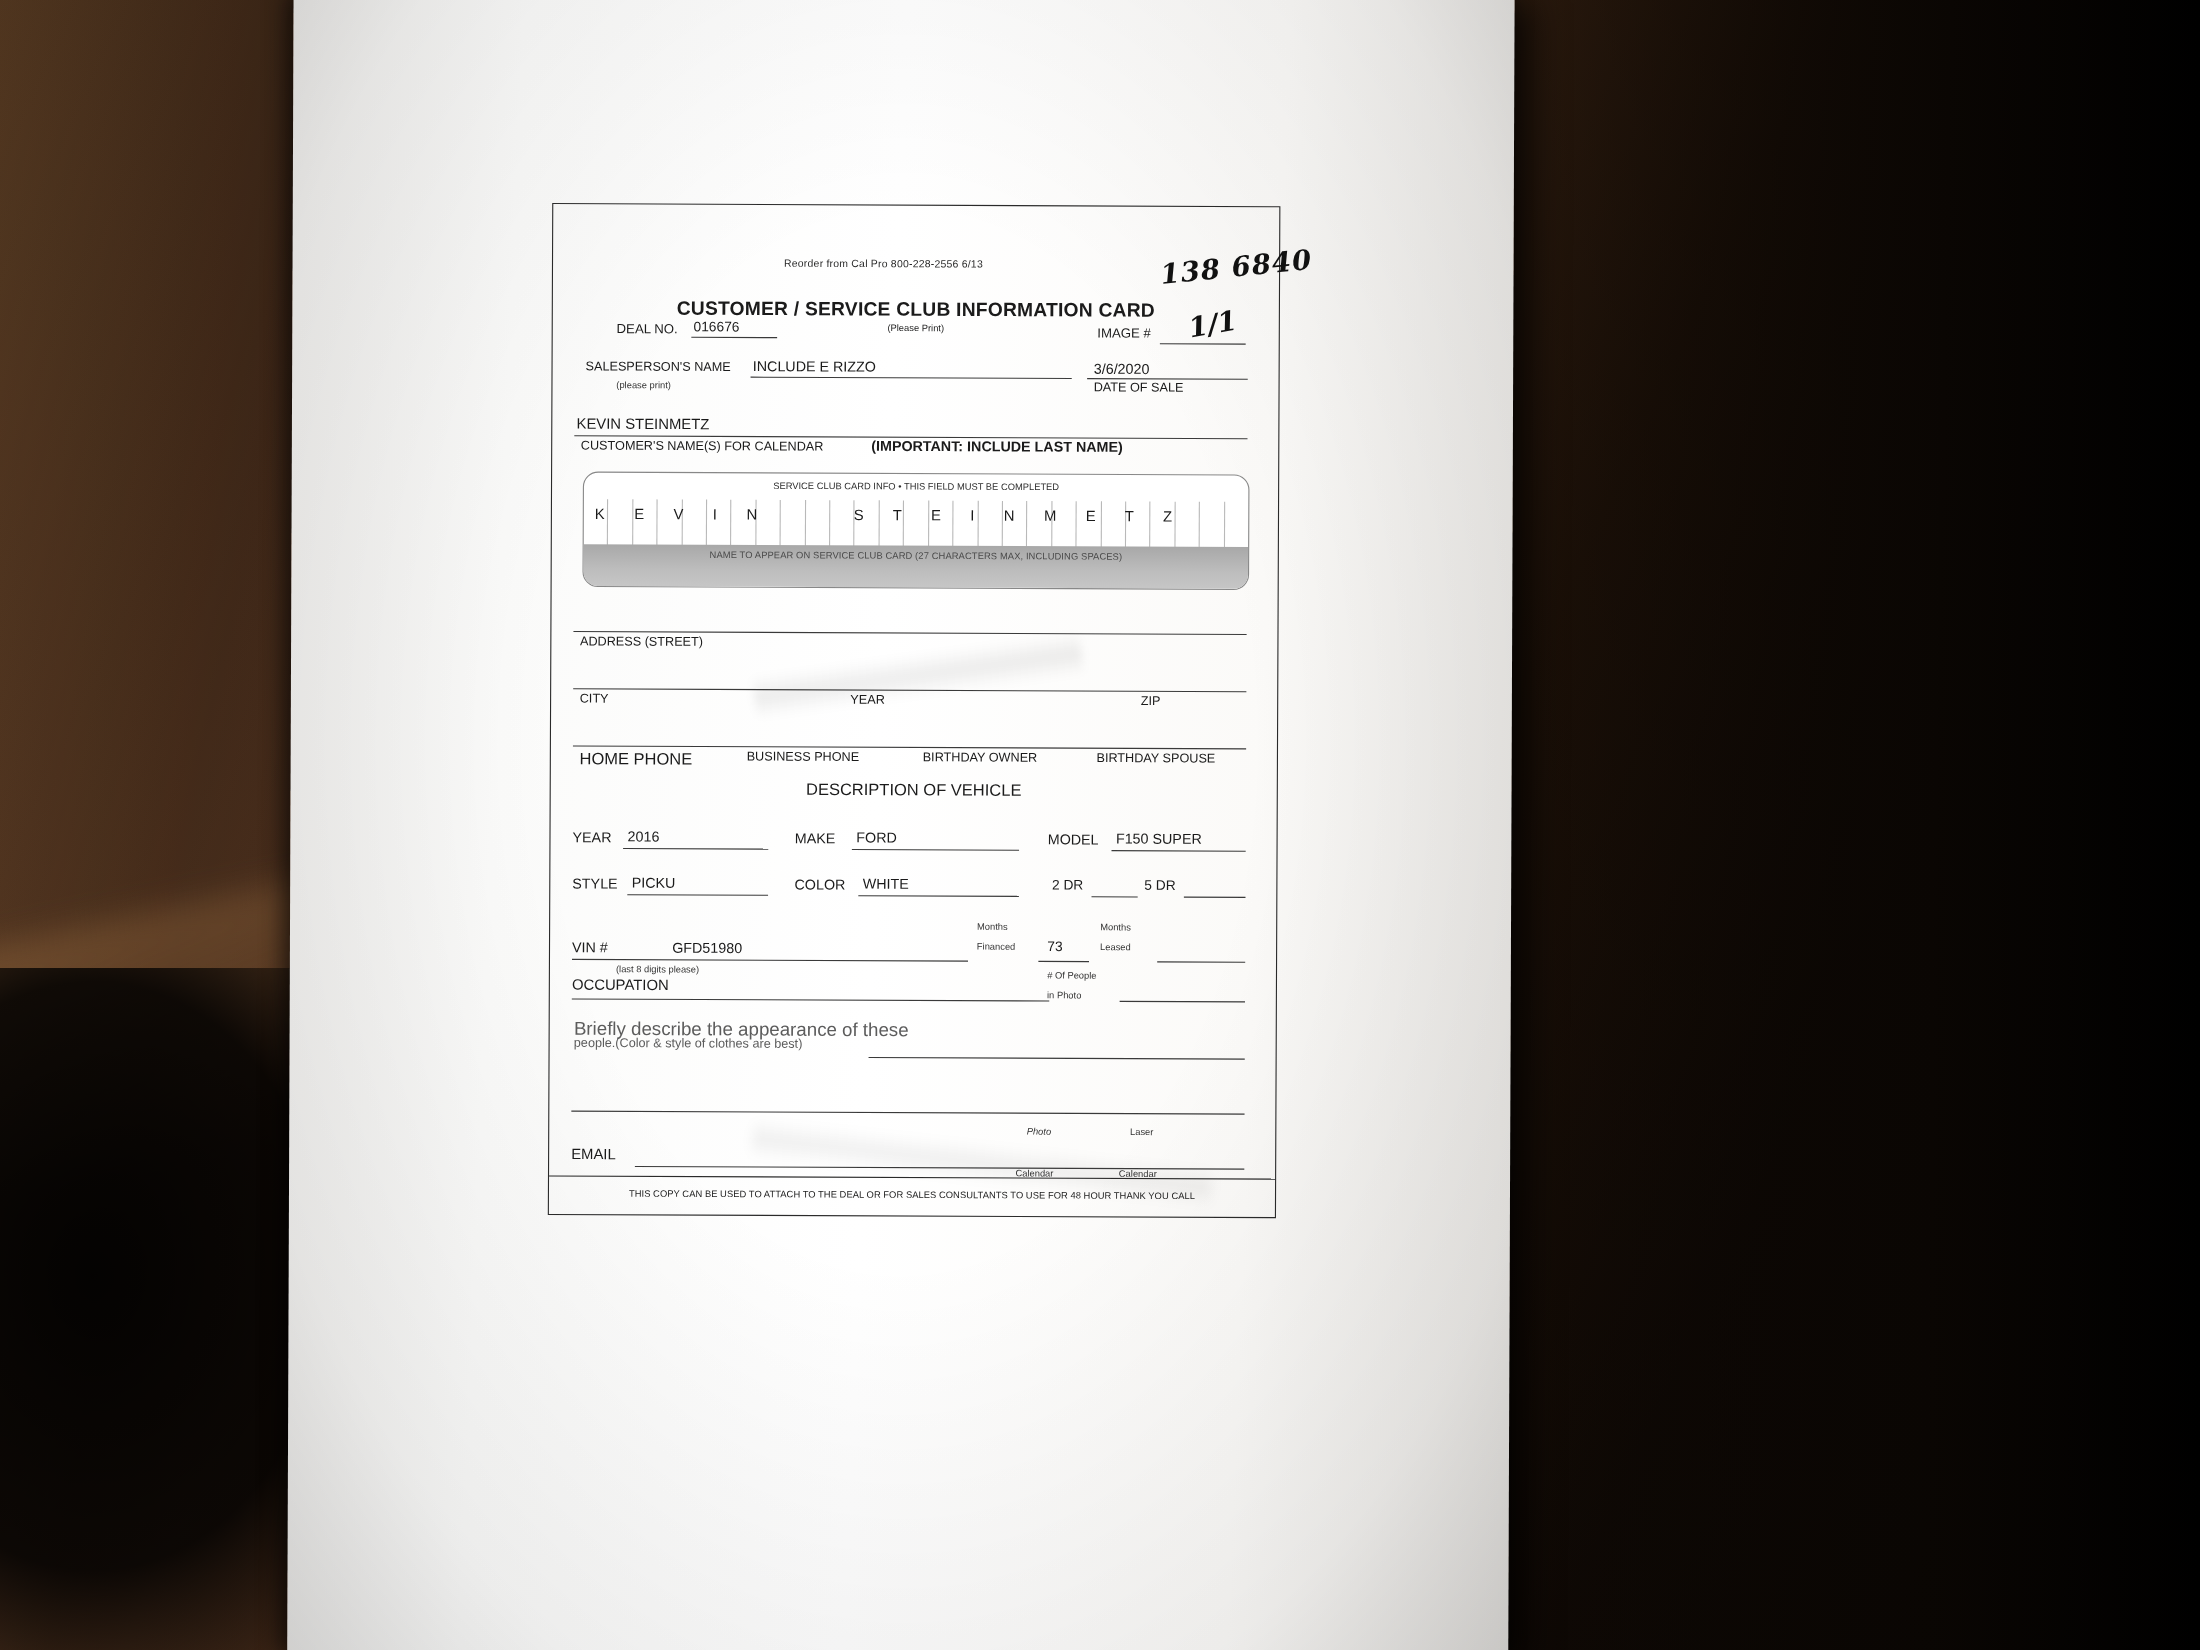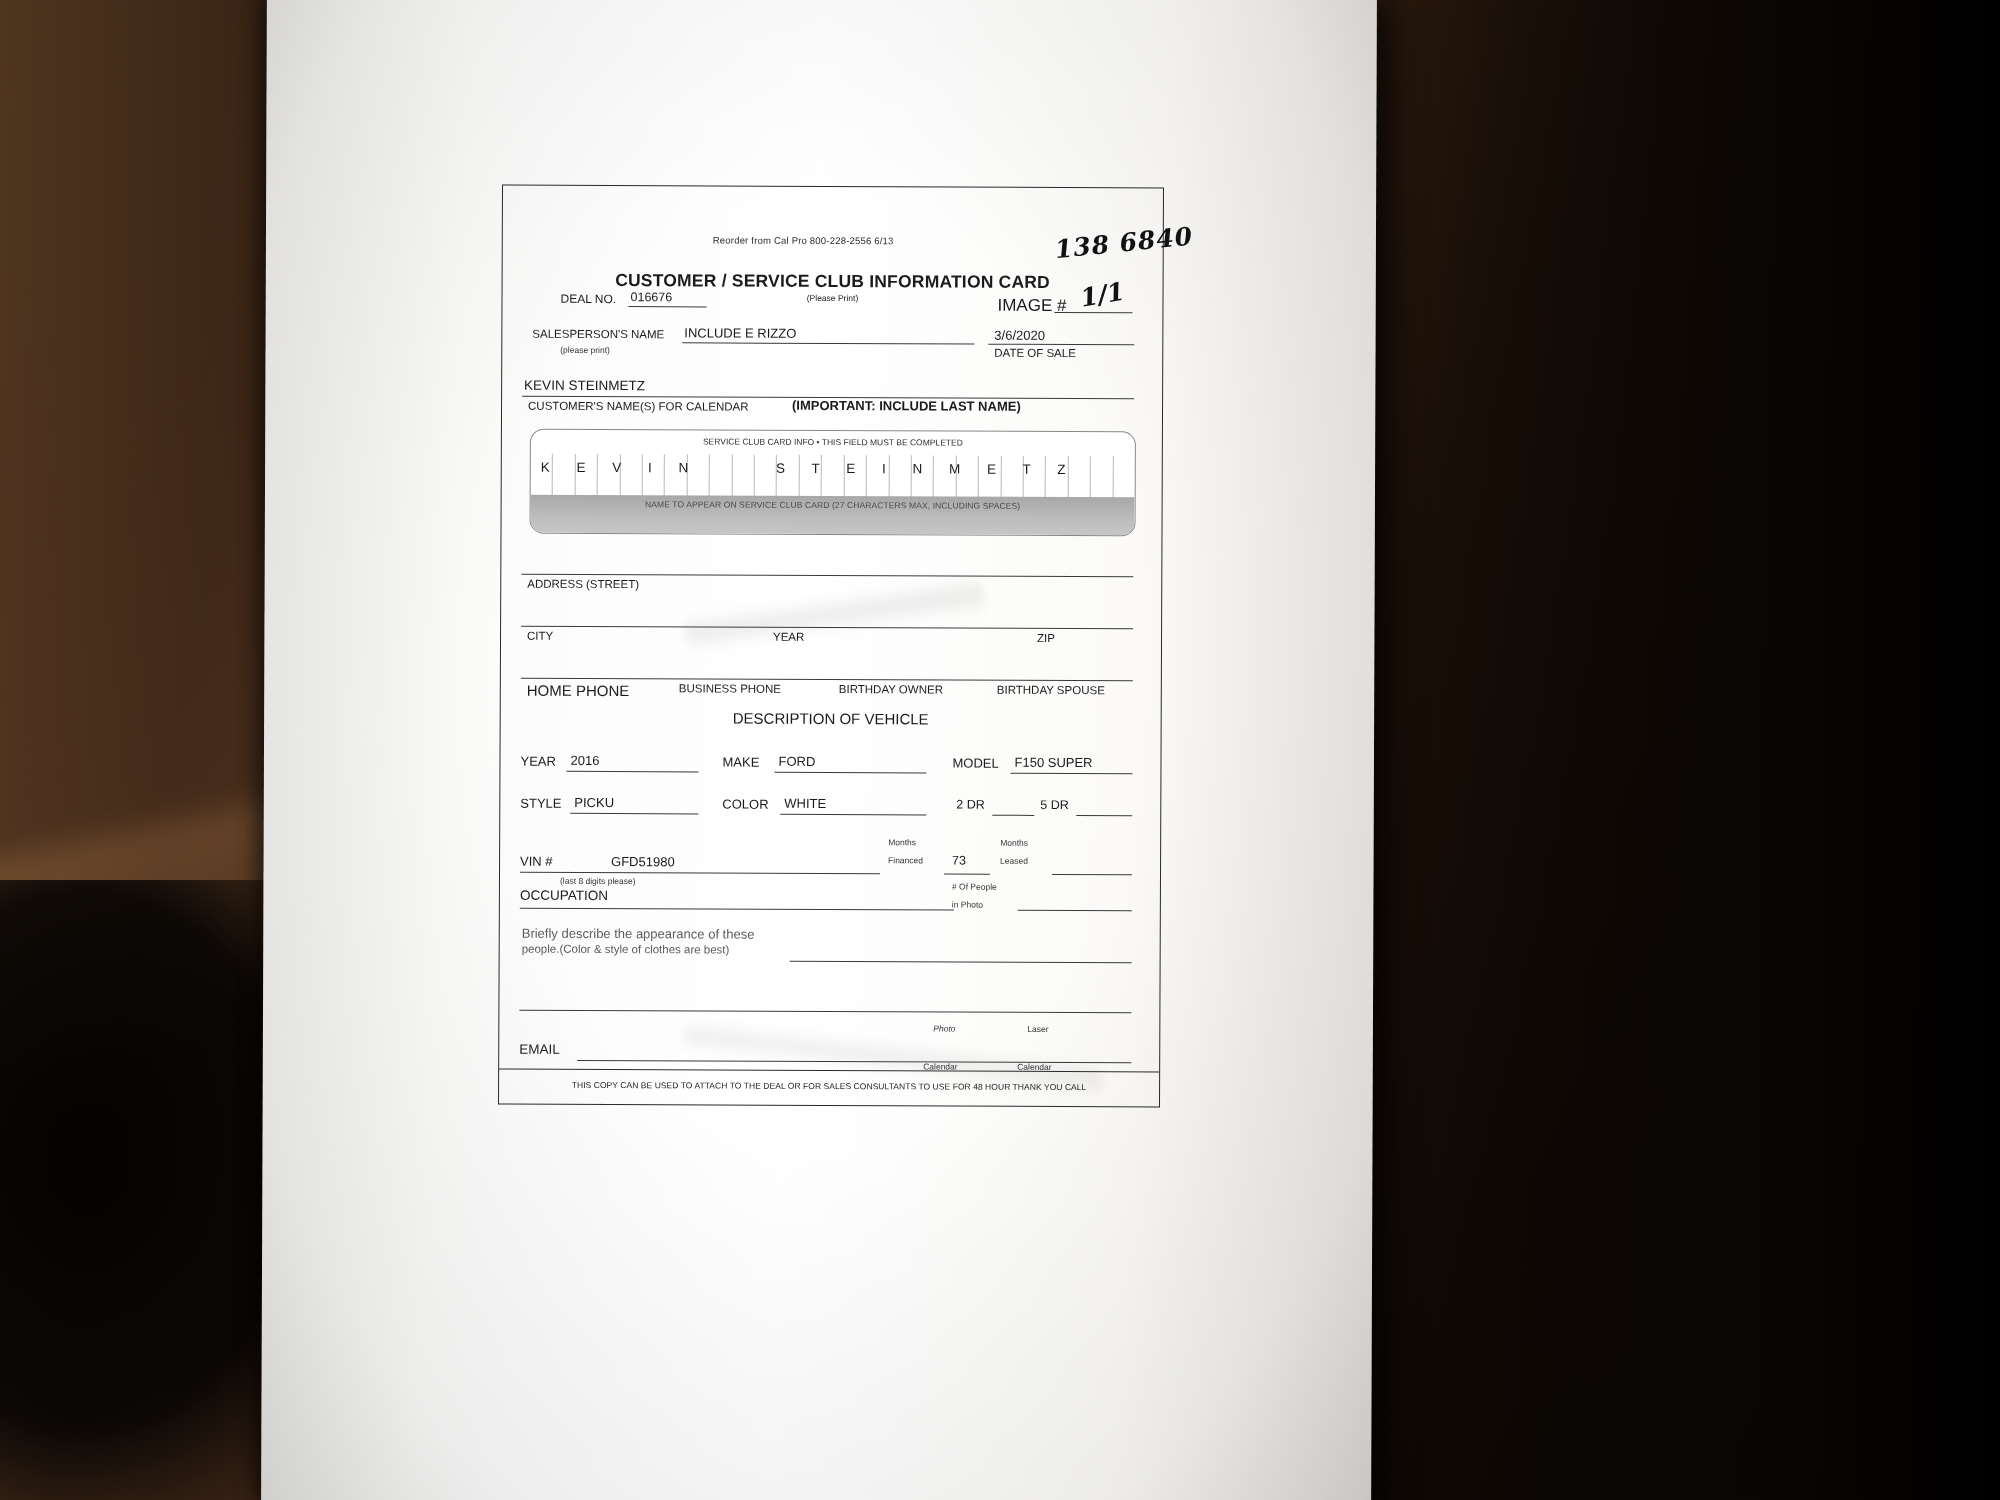--- a/index.html
+++ b/index.html
@@ -223,21 +223,21 @@
 
     <div class="hand" id="hand-number">138 6840</div>
 
     <div class="lbl" id="title">CUSTOMER / SERVICE CLUB INFORMATION CARD</div>
     <div class="lbl" id="please-print">(Please Print)</div>
 
     <div class="lbl" style="left:58px; top:106px; font-size:12px;">DEAL NO.</div>
     <div class="val" style="left:128px; top:104px; font-size:12.5px;">016676</div>
     <div class="rule" style="left:126px; top:120px; width:78px;"></div>
 
-    <div class="lbl" style="left:495px; top:108px; font-size:17px;text-align:right;">IMAGE #</div>
+    <div class="lbl" style="left:495px; top:108px; font-size:12px;text-align:right;">IMAGE #</div>
     <div class="hand" id="hand-image">1/1</div>
     <div class="rule" style="left:552px; top:124px; width:78px;"></div>
 
     <div class="lbl" style="left:30px; top:142px; font-size:11.5px;">SALESPERSON'S NAME</div>
     <div class="lbl small" style="left:58px; top:159px;">(please print)</div>
     <div class="val" style="left:182px; top:139px; font-size:13px;">INCLUDE E RIZZO</div>
     <div class="rule" style="left:180px; top:156px; width:292px;"></div>
 
     <div class="val" style="left:492px; top:140px; font-size:13px;">3/6/2020</div>
     <div class="rule" style="left:486px; top:156px; width:146px;"></div>
@@ -344,21 +344,21 @@
 
     <div class="lbl" style="left:20px; top:702px; font-size:13.5px;">OCCUPATION</div>
     <div class="val" style="left:130px; top:702px; font-size:12.5px;"></div>
     <div class="rule" style="left:20px; top:722px; width:434px;"></div>
 
     <div class="lbl small" style="left:452px; top:694px;"># Of People</div>
     <div class="lbl small" style="left:452px; top:712px;">in Photo</div>
     <div class="val" style="left:530px; top:708px; font-size:12.5px;"></div>
     <div class="rule" style="left:518px; top:722px; width:114px;"></div>
 
-    <div class="lbl greytext" style="left:22px; top:740px; font-size:13px;">Briefly describe the appearance of these</div>
+    <div class="lbl greytext" style="left:22px; top:740px; font-size:17px;">Briefly describe the appearance of these</div>
     <div class="lbl greytext" style="left:22px; top:757px; font-size:11.5px;">people.(Color &amp; style of clothes are best)</div>
     <div class="val" style="left:296px; top:756px; font-size:12px;"></div>
     <div class="rule" style="left:290px; top:774px; width:342px;"></div>
     <div class="rule" style="left:20px; top:824px; width:612px;"></div>
 
     <div class="lbl" style="left:20px; top:856px; font-size:13.5px;">EMAIL</div>
     <div class="val" style="left:86px; top:856px; font-size:12.5px;"></div>
     <div class="rule" style="left:78px; top:874px; width:554px;"></div>
 
     <div class="lbl small" style="left:434px; top:836px;font-style:italic;">Photo</div>

